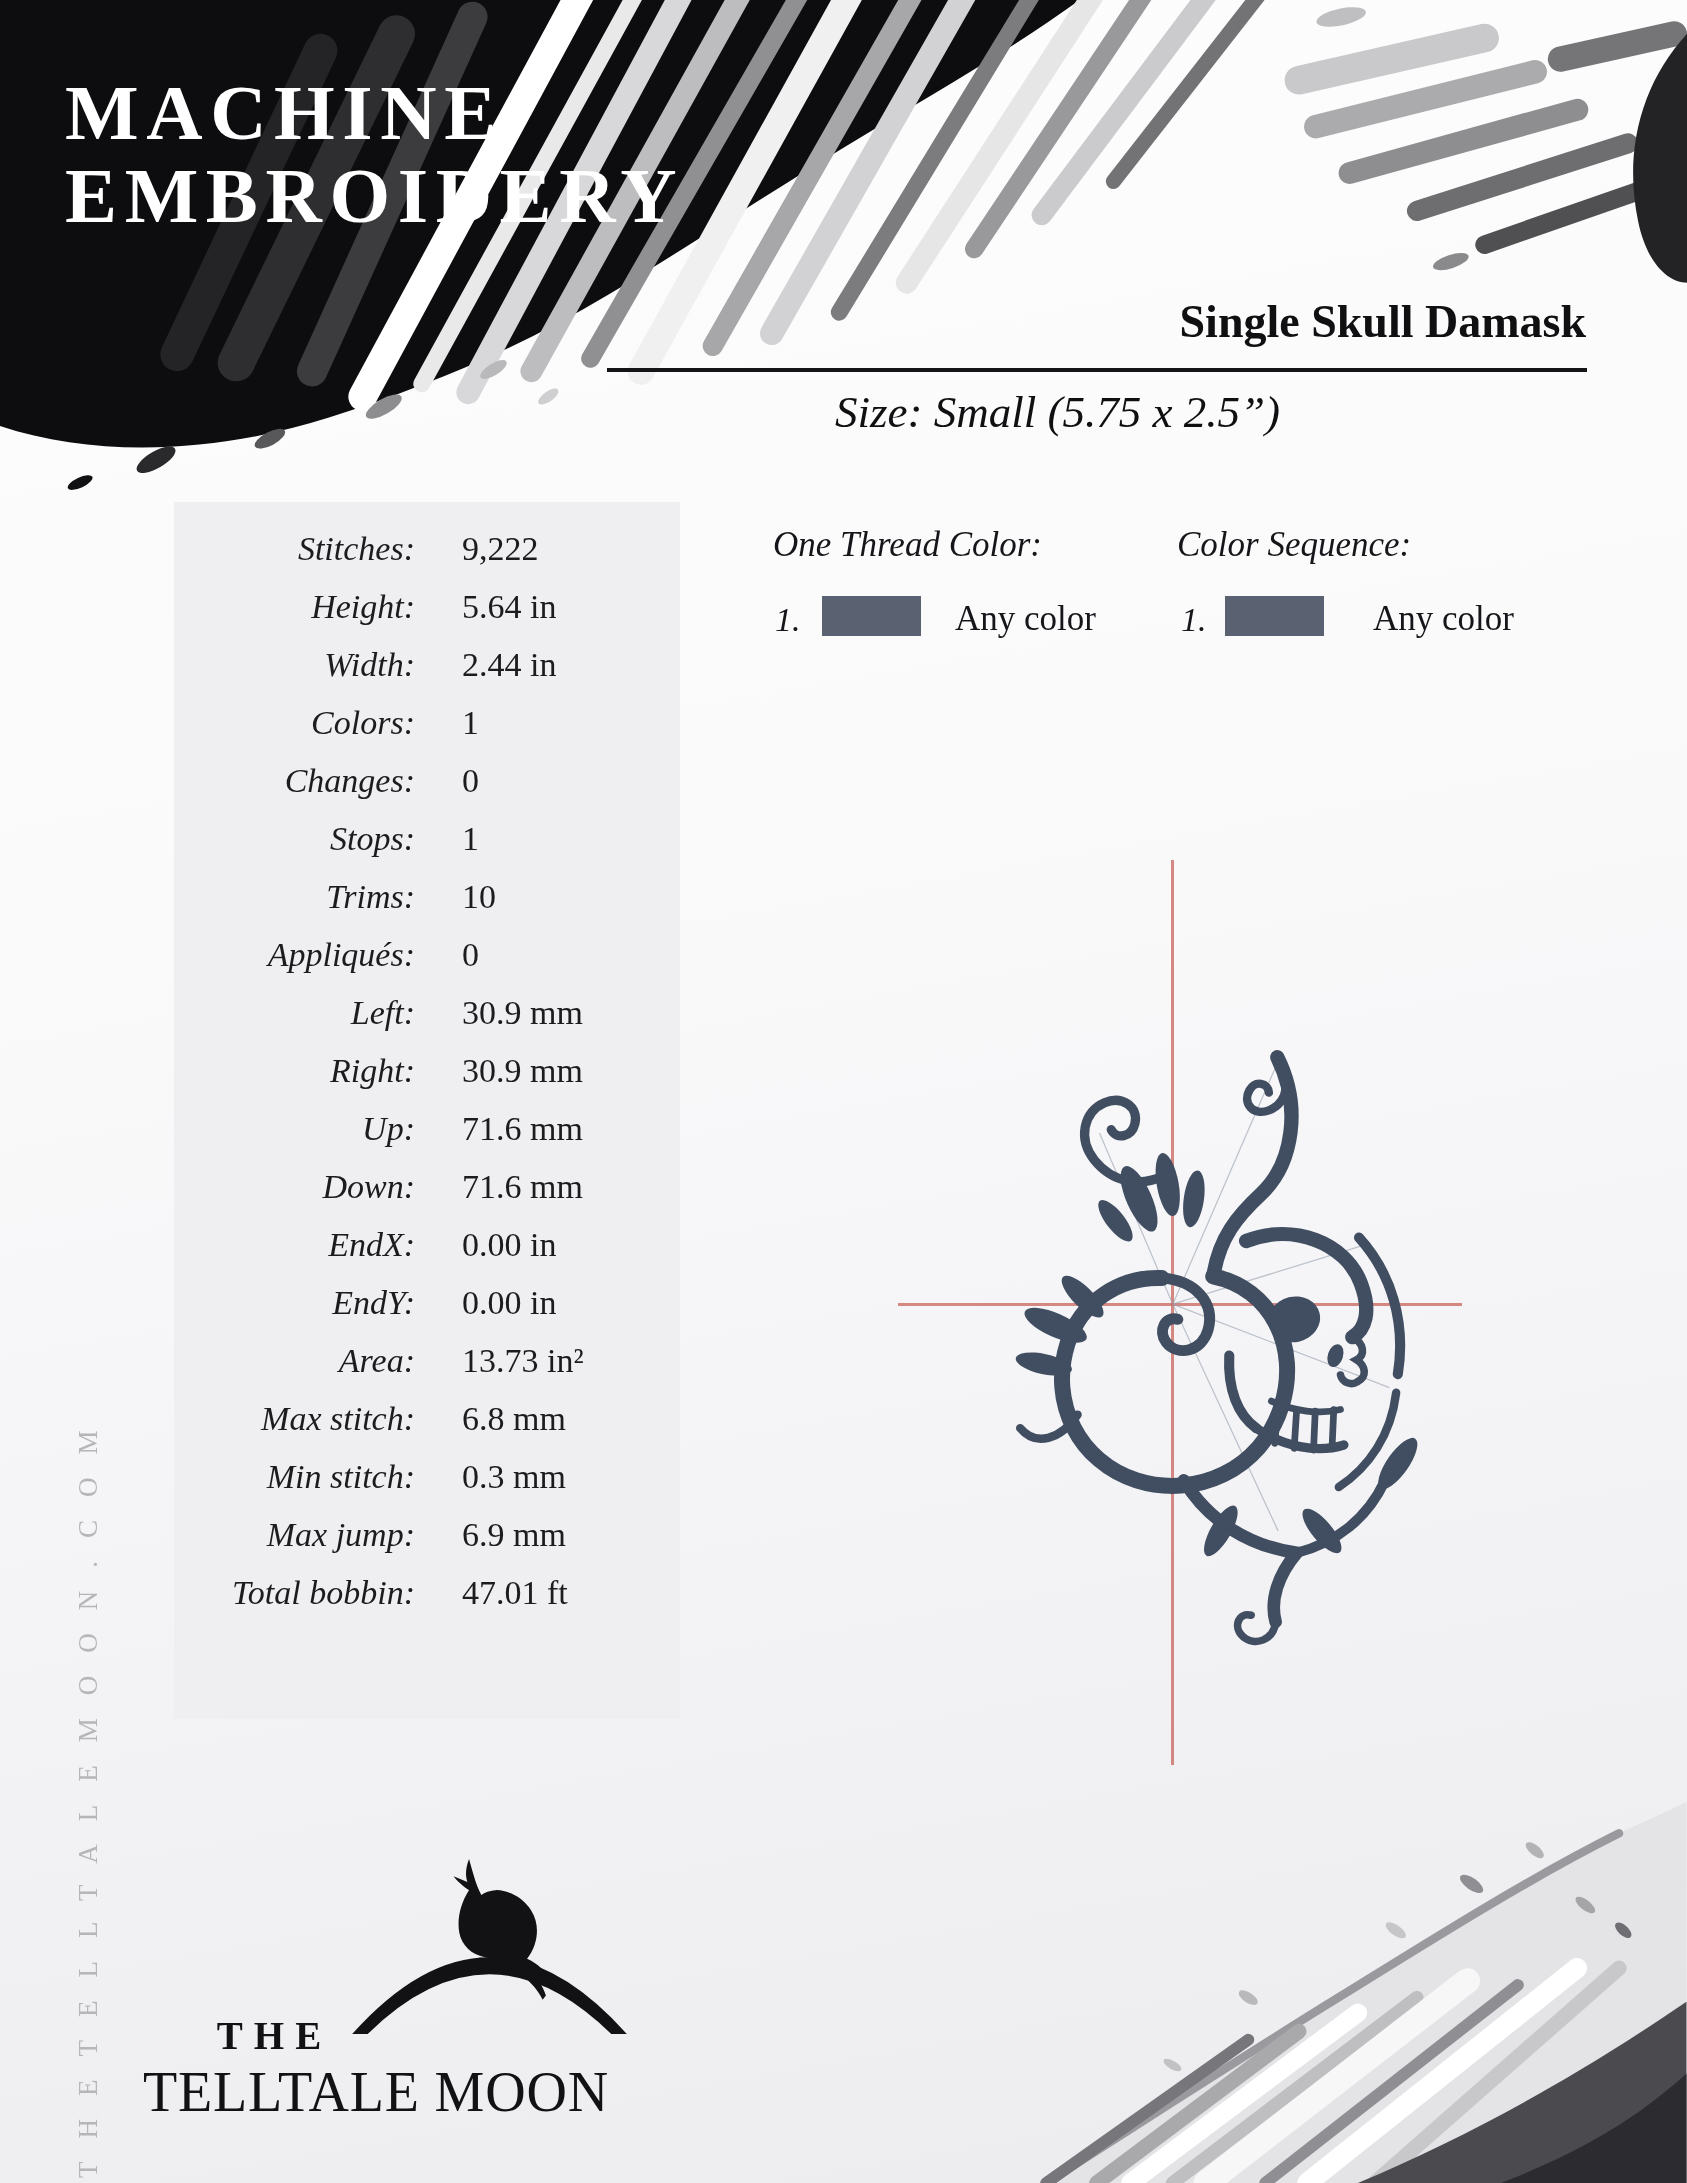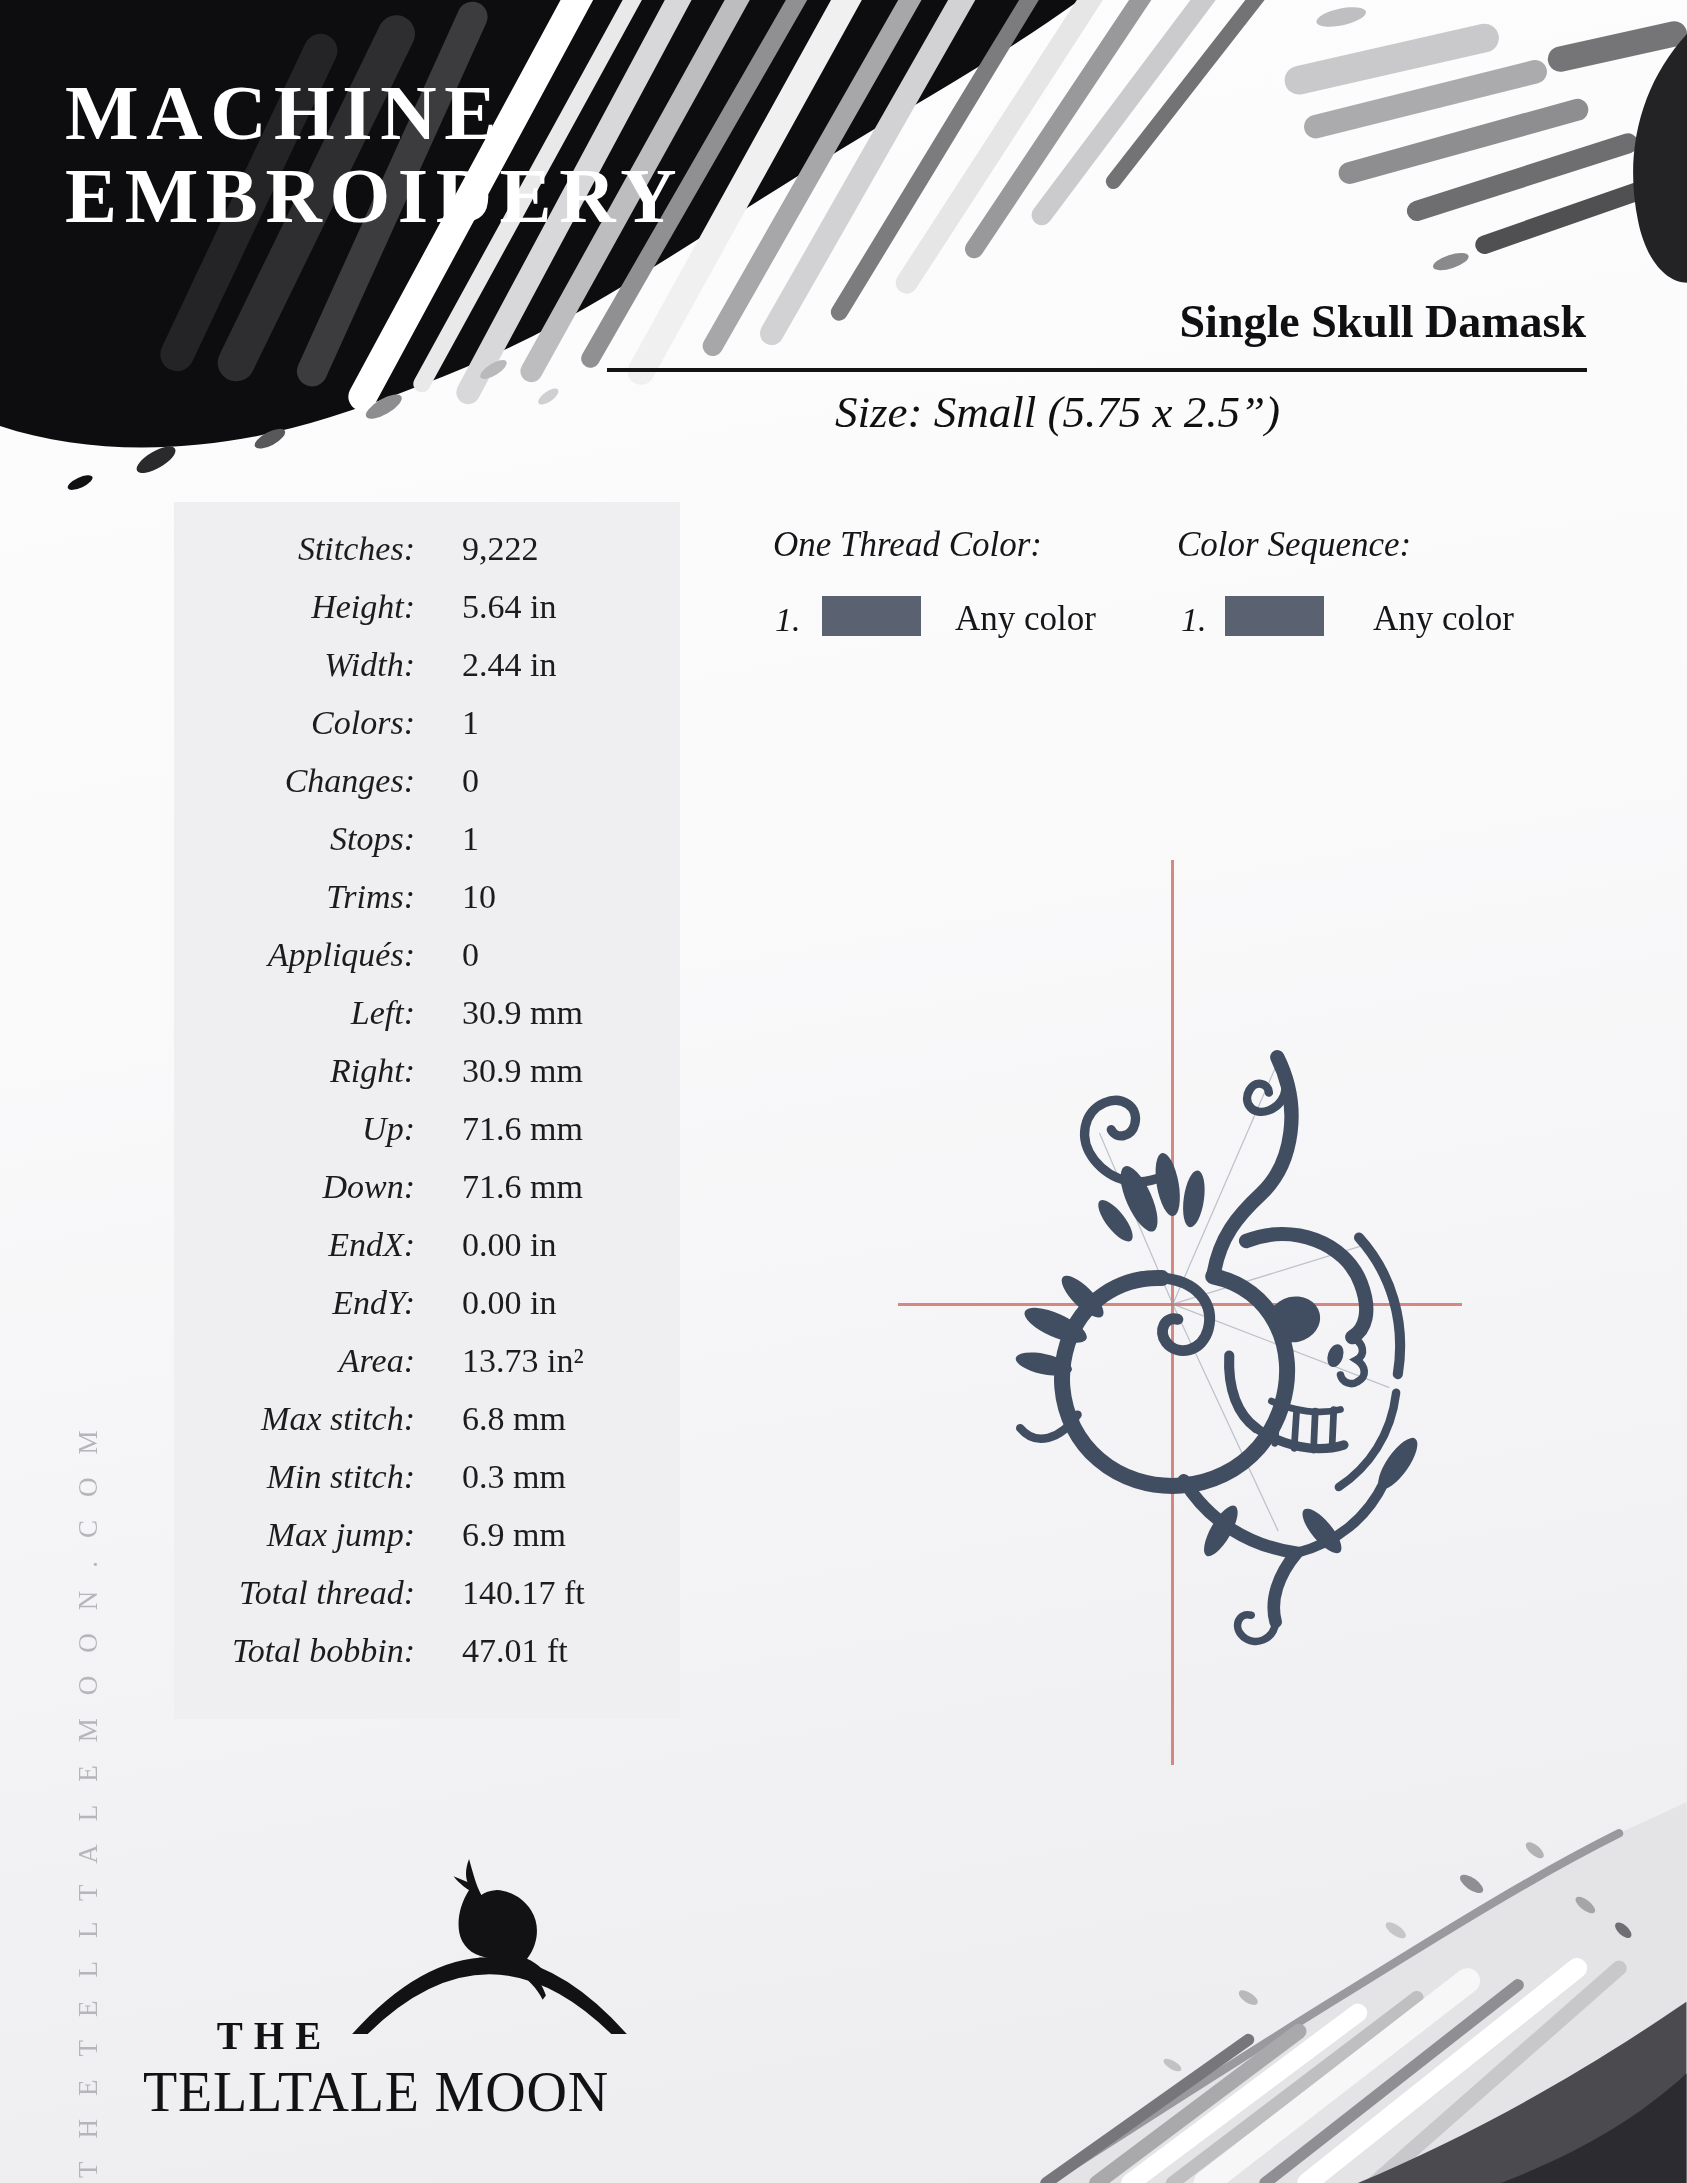--- a/index.html
+++ b/index.html
@@ -209,24 +209,20 @@
     <div class="spec-row">
       <span class="spec-label">Min stitch:</span>
       <span class="spec-value">0.3 mm</span>
     </div>
 
     <div class="spec-row">
       <span class="spec-label">Max jump:</span>
       <span class="spec-value">6.9 mm</span>
     </div>
 
-    <div class="spec-row">
-      <span class="spec-label">Total thread:</span>
-      <span class="spec-value">140.17 ft</span>
-    </div>
 
     <div class="spec-row">
       <span class="spec-label">Total bobbin:</span>
       <span class="spec-value">47.01 ft</span>
     </div>
   </div>
 
   <div class="abs thread-heading" style="left:773px;top:525px">One Thread Color:</div>
   <div class="abs thread-heading" style="left:1177px;top:525px">Color Sequence:</div>
 

